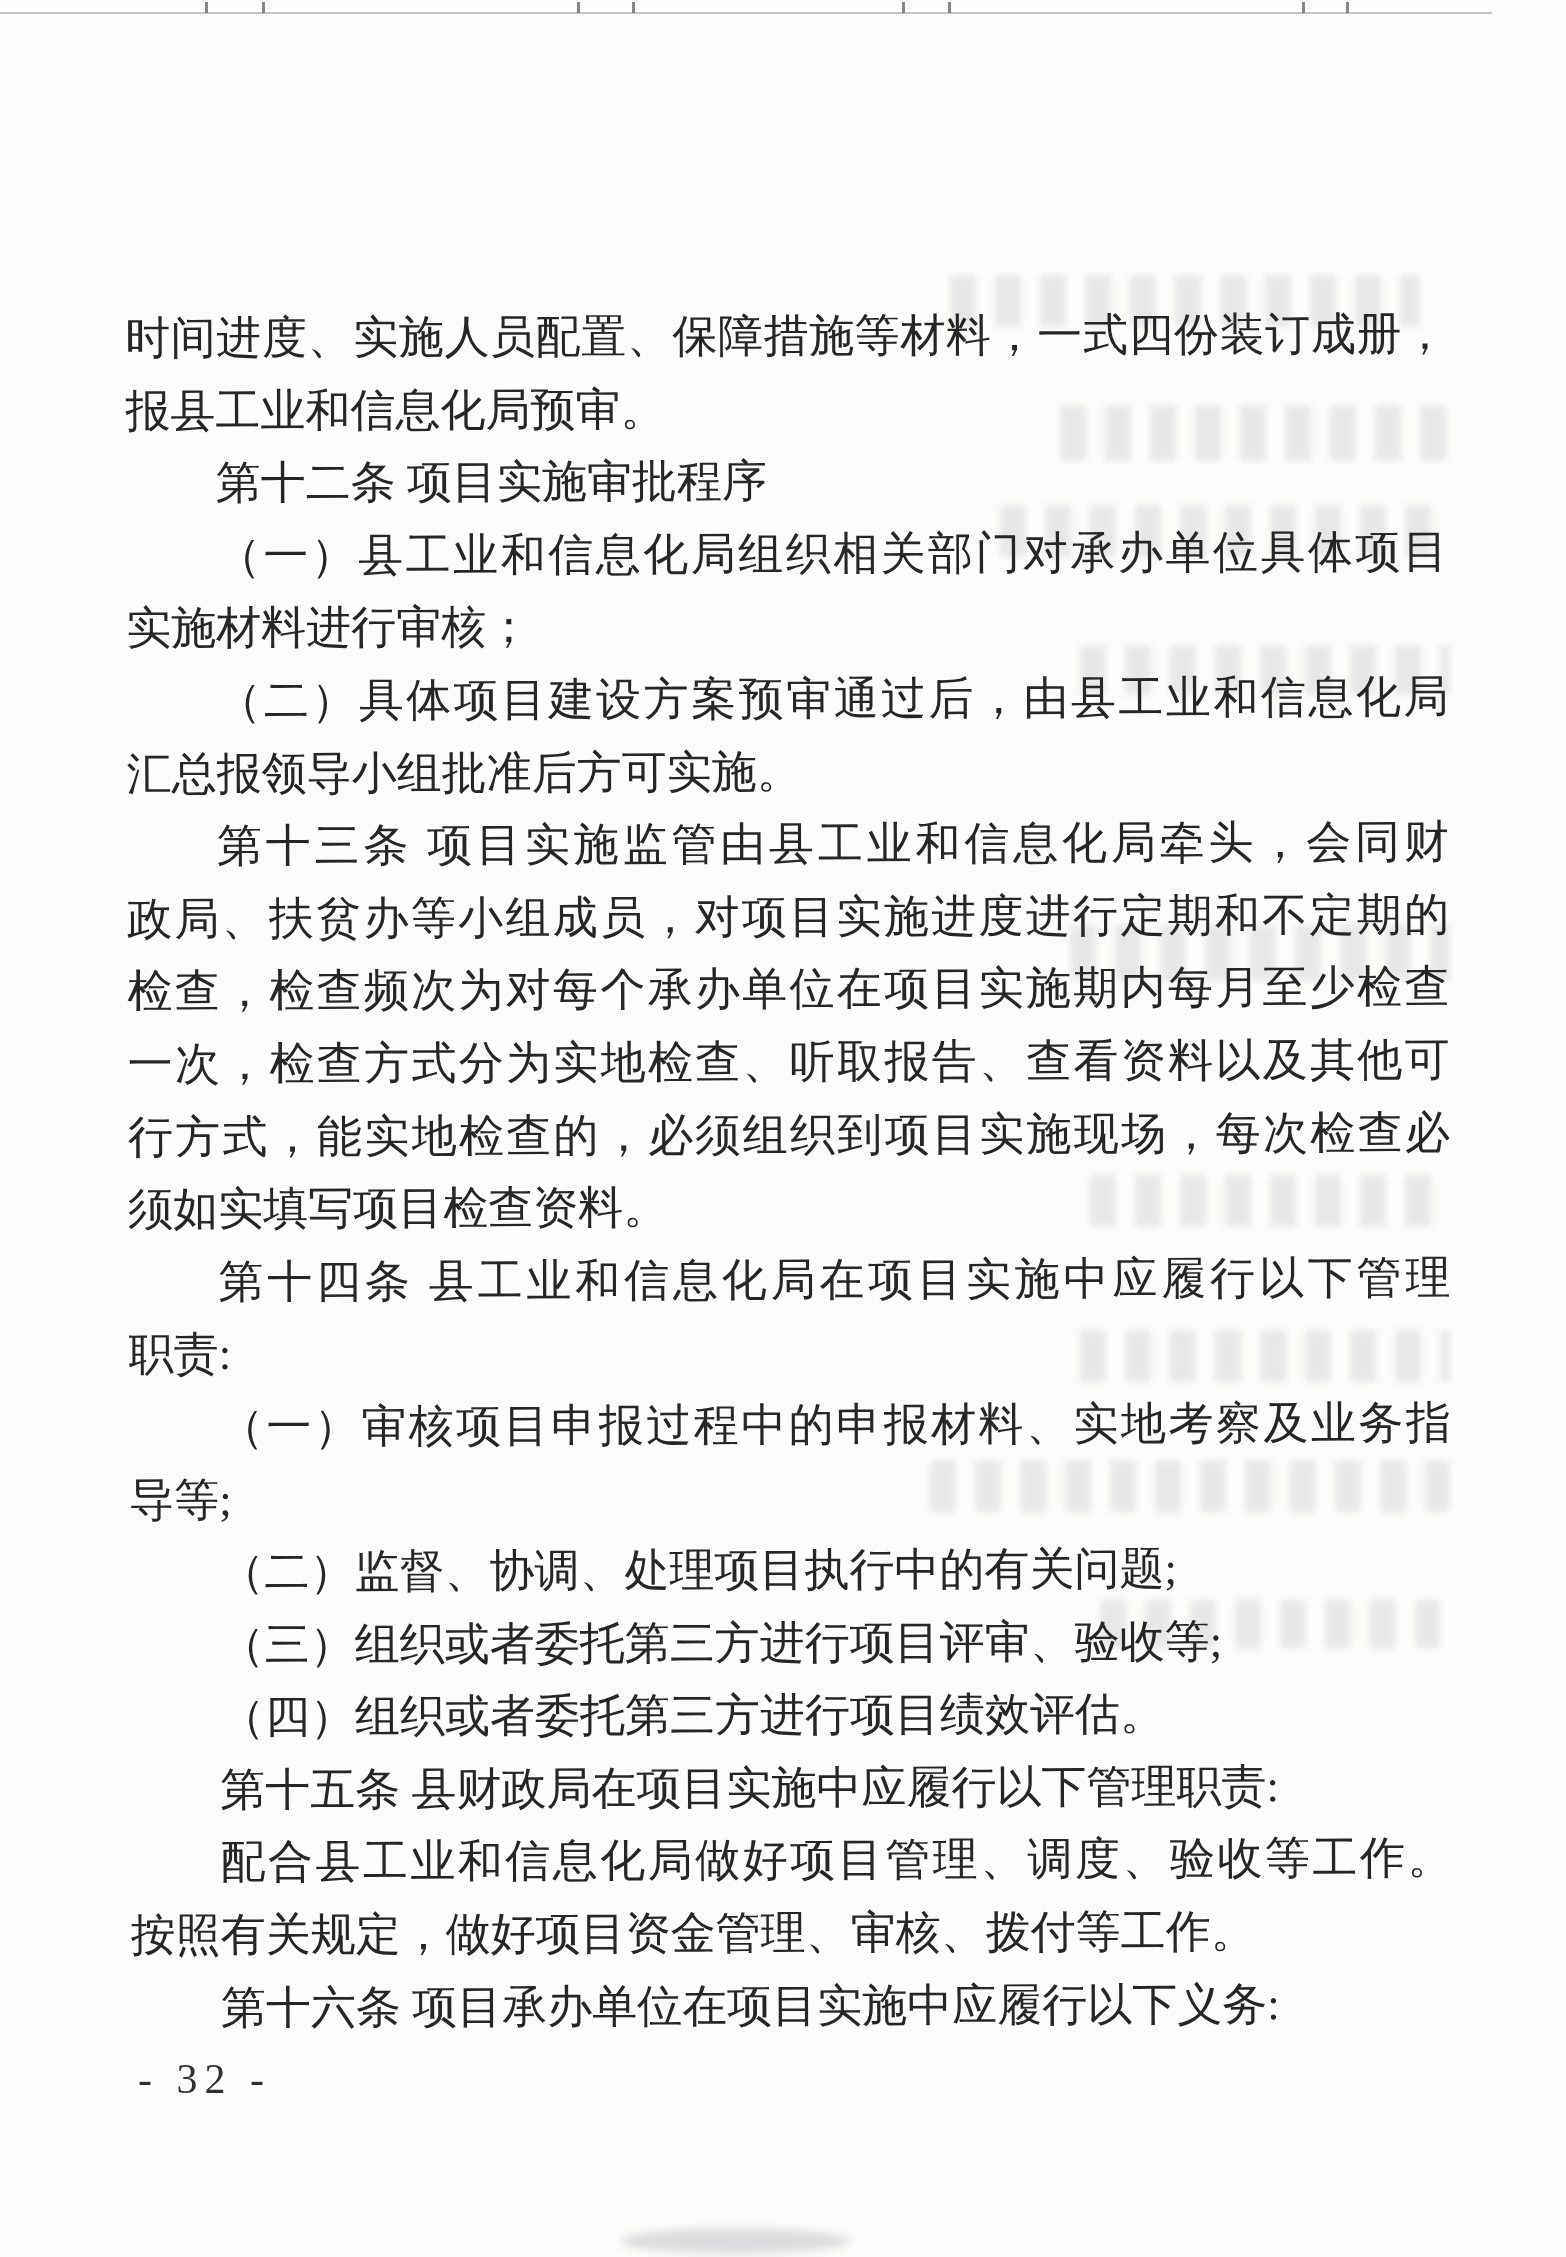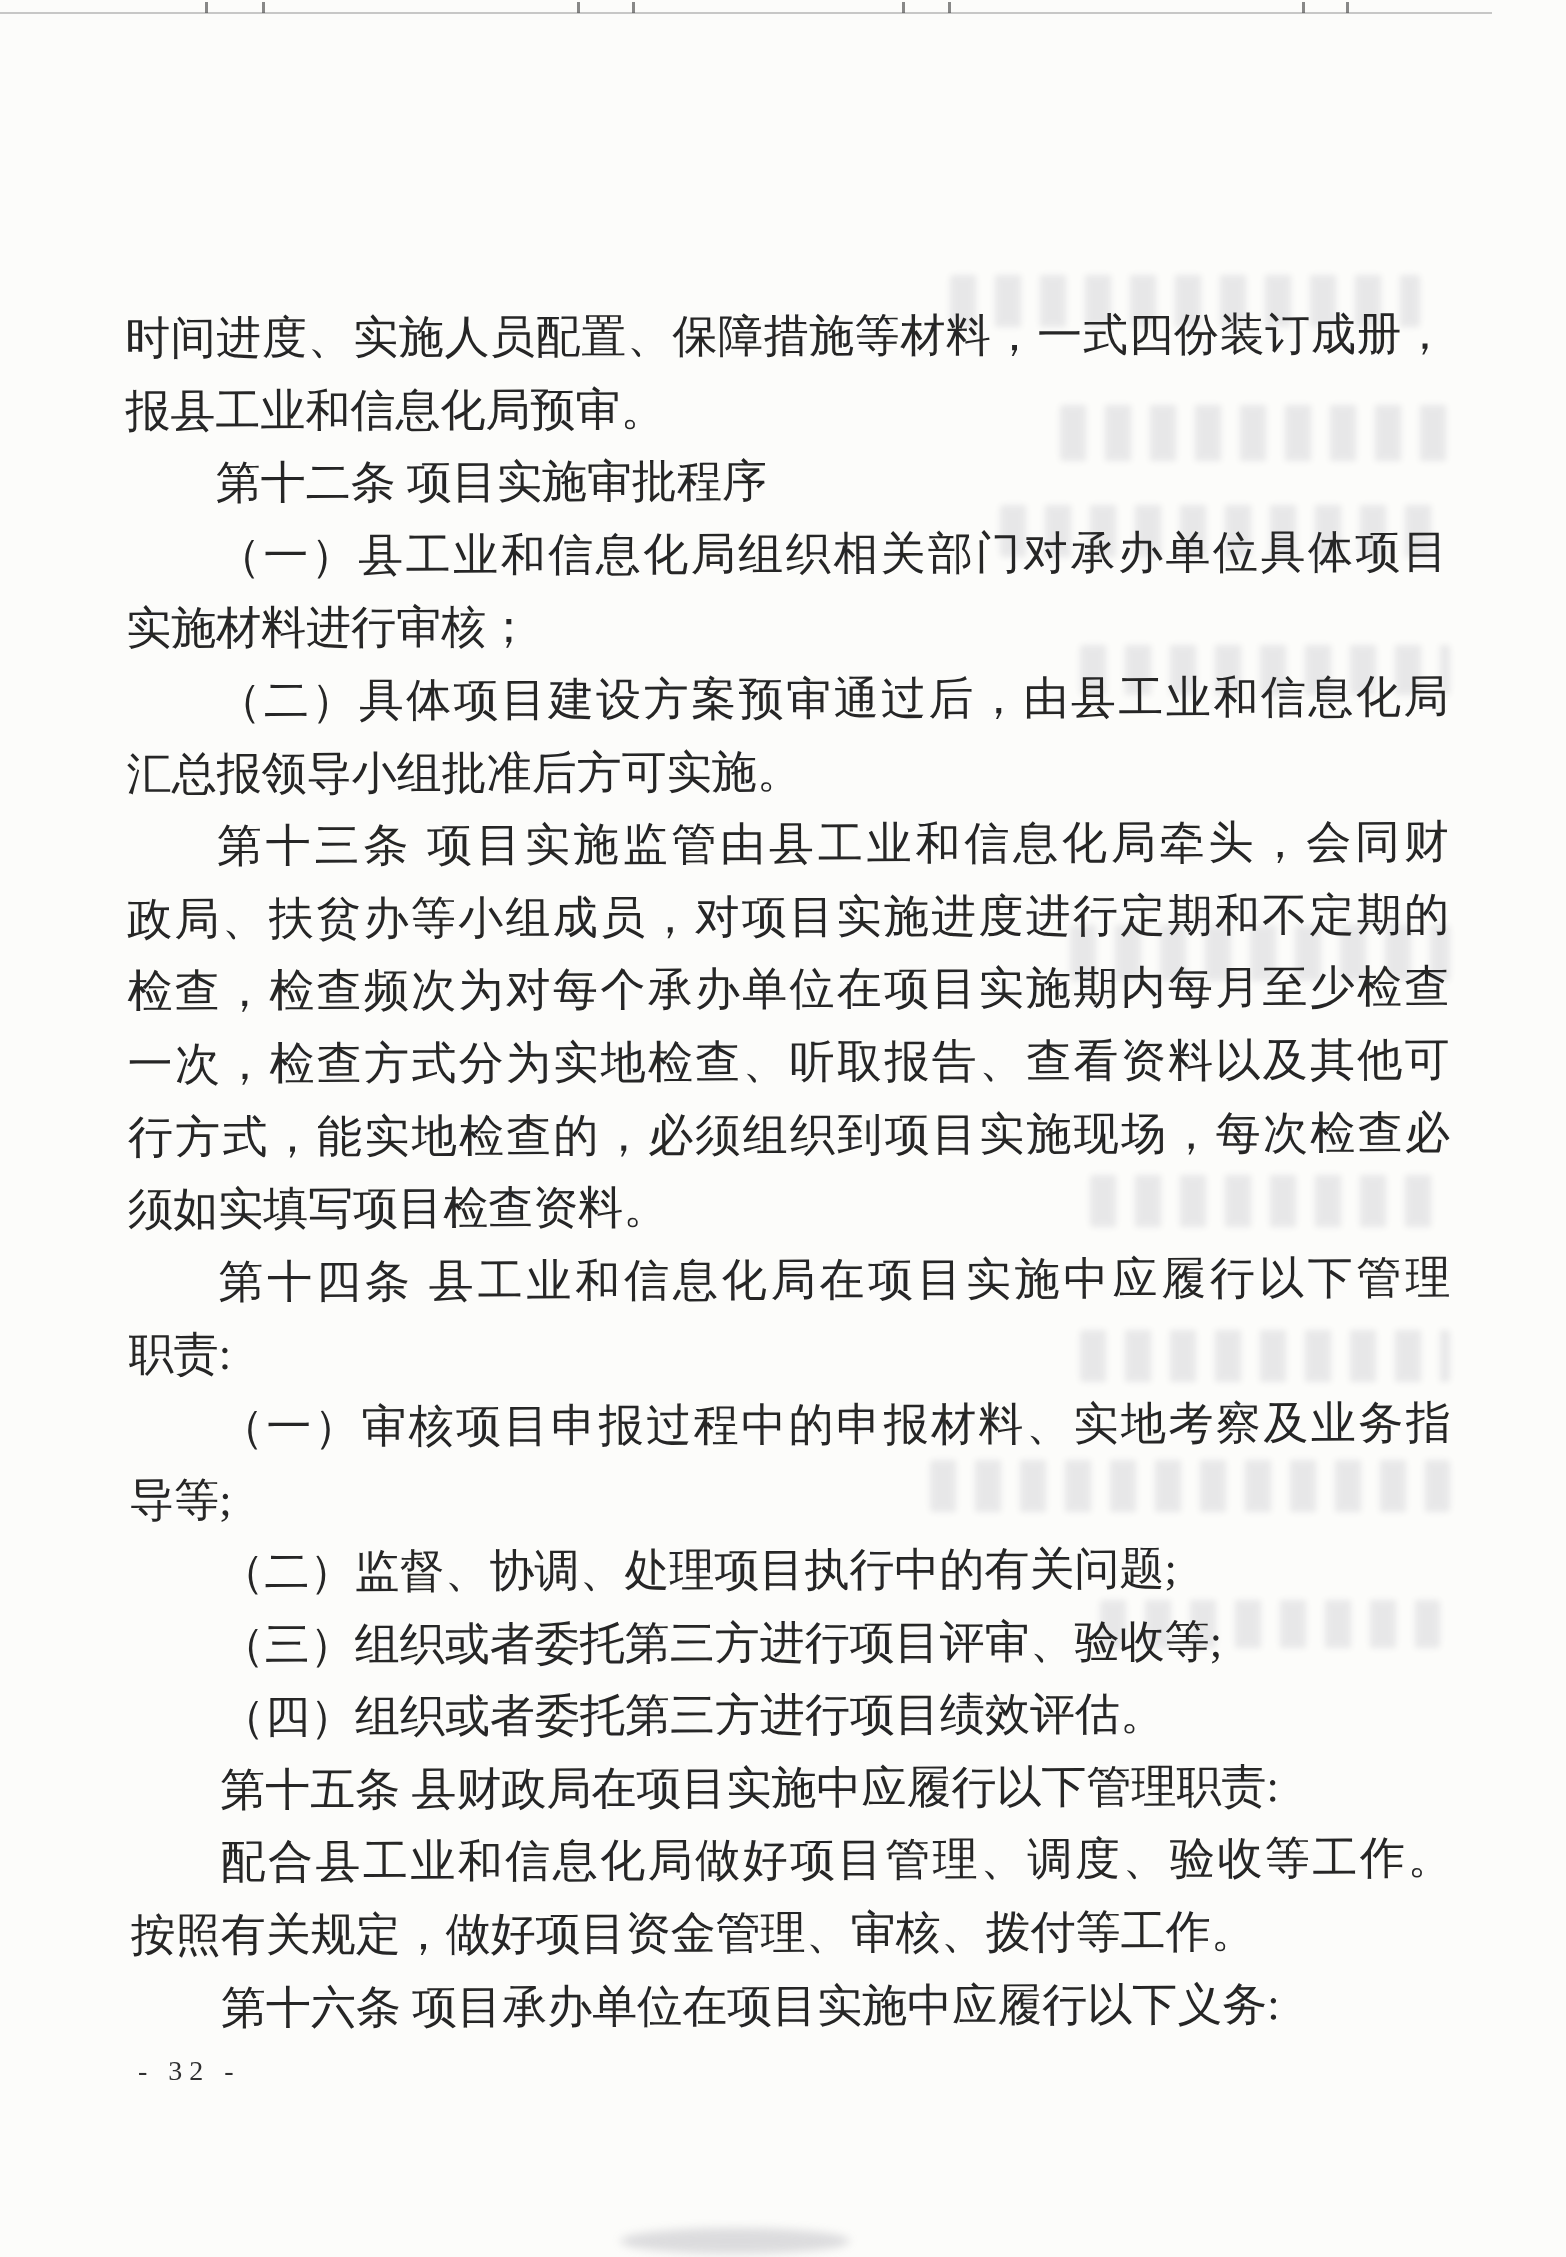--- a/index.html
+++ b/index.html
@@ -51,21 +51,21 @@
   .line.indent { padding-left: 90px; }
   .line.full {
     white-space: normal;
     text-align: justify;
     text-align-last: justify;
   }
   .page-number {
     position: absolute;
     left: 138px;
     top: 2055px;
-    font-size: 28px;
+    font-size: 42px;
     letter-spacing: 7px;
     color: #303030;
   }
   
   .ghost {
     position: absolute;
     background: repeating-linear-gradient(90deg,
       #3c3c55 0px, #3c3c55 26px,
       transparent 26px, transparent 45px);
     filter: blur(3px);

